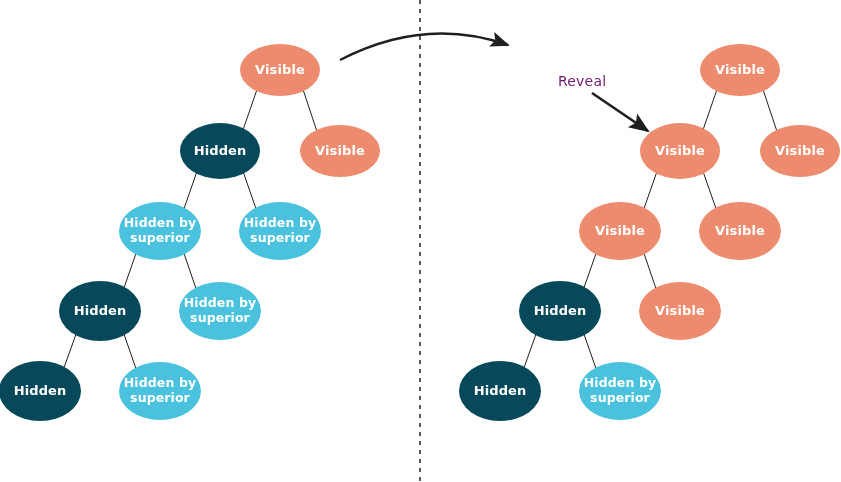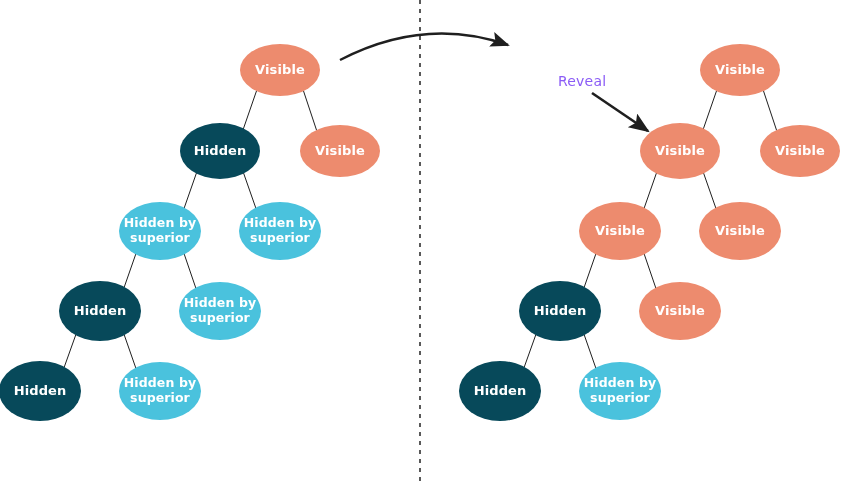--- a/index.html
+++ b/index.html
@@ -139,15 +139,15 @@
         <span>Visible</span>
       </div>
       <div class="node" style="left: 459px; top: 361px; width: 82px; height: 60px; background: rgb(7, 73, 90); color: rgb(255, 255, 255);">
         <span>Hidden</span>
       </div>
       <div class="node two-line" style="left: 579px; top: 362px; width: 82px; height: 58px; background: rgb(74, 194, 221); color: rgb(255, 255, 255);">
         <span>Hidden by<br>superior</span>
       </div>
     </div>
 
-  <div class="reveal-label" id="reveal-label" style="left: 558px; top: 73px; color: #8b5cf6;">Reveal</div>
+  <div class="reveal-label" id="reveal-label" style="left: 558px; top: 73px; color: #701a75;">Reveal</div>
 
 </div>
 
 </body></html>

